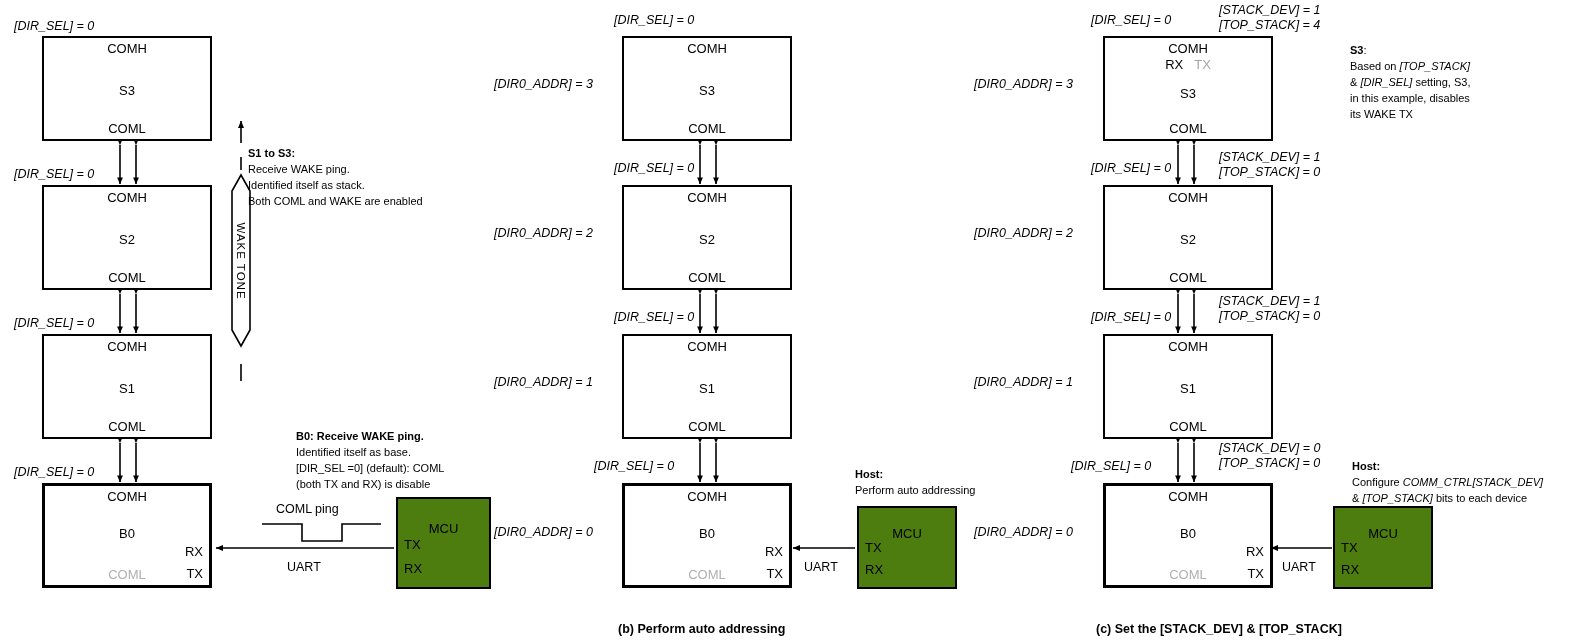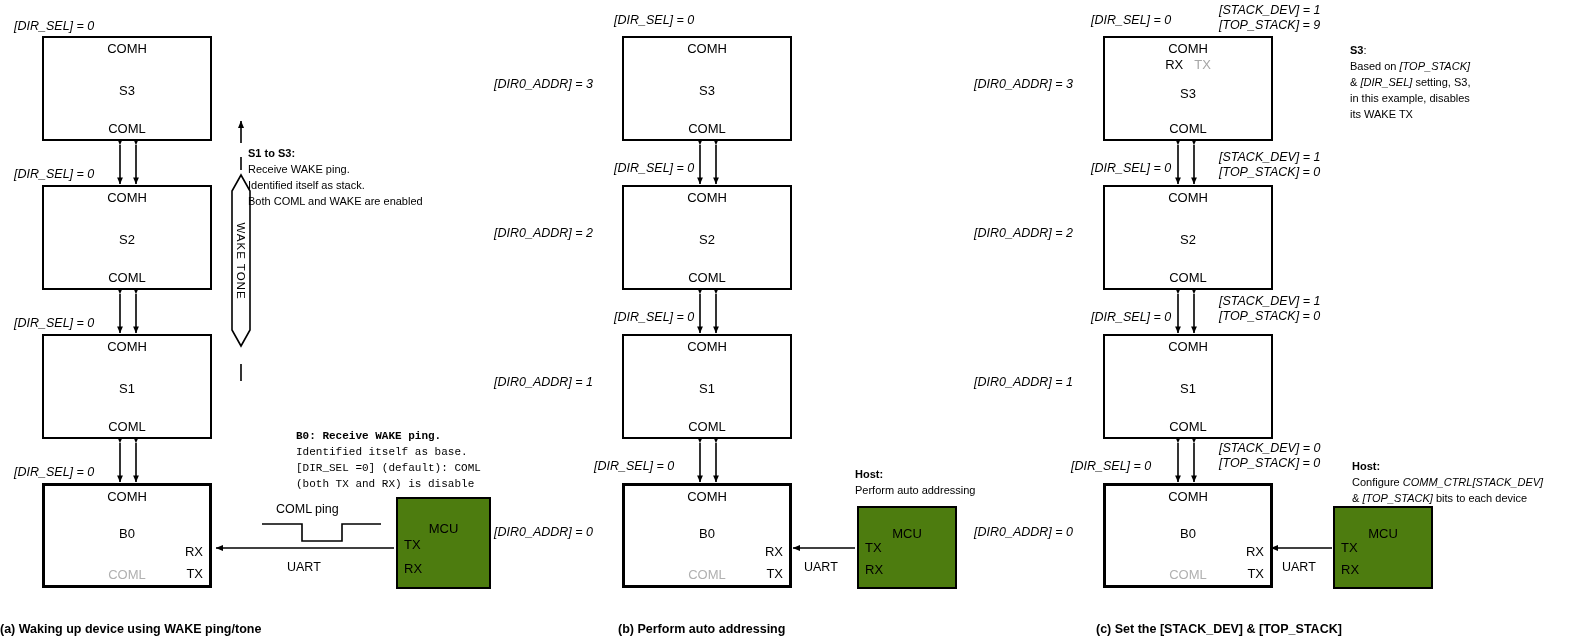--- a/index.html
+++ b/index.html
@@ -182,37 +182,36 @@
 
   <div class="wt-text" style="left:195px;top:255px;width:92px;text-align:center;">WAKE TONE</div>
 
   <div class="note" style="left:248px;top:145px;">
     <b>S1 to S3:</b><br>
     <span>Receive WAKE ping.</span><br>
     <span>Identified itself as stack.</span><br>
     <span>Both COML and WAKE are enabled</span>
   </div>
 
-  <div class="note" style="left:296px;top:428px;font-family:Liberation Mono, monospace;">
+  <div class="note" style="left:296px;top:428px;">
     <b>B0: Receive WAKE ping.</b><br>
     <span>Identified itself as base.</span><br>
     <span>[DIR_SEL =0] (default): COML</span><br>
     <span>(both TX and RX) is disable</span>
   </div>
 
   <div class="lbl" style="left:276px;top:501px;">COML ping</div>
   <div class="lbl" style="left:287px;top:559px;">UART</div>
 
   <div class="mcu-box" style="left:396px;top:497px;width:95px;height:92px;">
     <div class="mcu-label">MCU</div>
     <div class="mcu-tx">TX</div>
     <div class="mcu-rx">RX</div>
   </div>
 
-  <div class="caption" style="left:0px;top:621px;">(a) Waking up device using WAKE ping/tone</div>
 </div>
 
 <div class="panel" id="panel-b">
 
   <div class="lbl ital" style="left:114px;top:12px;">[DIR_SEL] = 0</div>
   <div class="lbl ital" style="left:-6px;top:76px;">[DIR0_ADDR] = 3</div>
   <div class="dev-box" style="left:122px;top:36px;width:170px;height:105px;">
     <div class="comh">COMH</div>
     <div class="name" style="top:45px;">S3</div>
     <div class="coml">COML</div>
@@ -258,21 +257,21 @@
   </div>
 
   <div class="caption" style="left:118px;top:621px;">(b) Perform auto addressing</div>
 </div>
 
 <div class="panel" id="panel-c">
 
   <div class="lbl ital" style="left:111px;top:12px;">[DIR_SEL] = 0</div>
   <div class="lbl ital" style="left:-6px;top:76px;">[DIR0_ADDR] = 3</div>
   <div class="lbl ital" style="left:239px;top:2px;">[STACK_DEV] = 1</div>
-  <div class="lbl ital" style="left:239px;top:17px;">[TOP_STACK] = 9</div>
+  <div class="lbl ital" style="left:239px;top:17px;">[TOP_STACK] = 4</div>
   <div class="dev-box" style="left:123px;top:36px;width:170px;height:105px;">
     <div class="comh">COMH</div>
     <div class="rxtx-top">
       <span>RX</span><span class="tx-off">TX</span>
     </div>
     <div class="name" style="top:48px;">S3</div>
     <div class="coml">COML</div>
   </div>
 
   <div class="note" style="left:370px;top:42px;">

